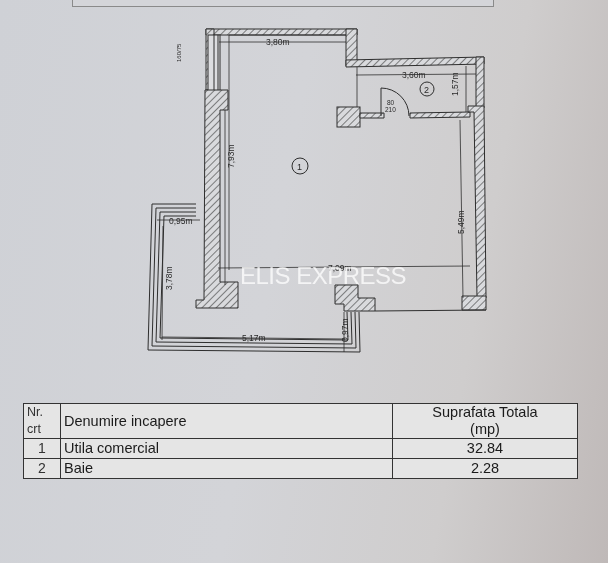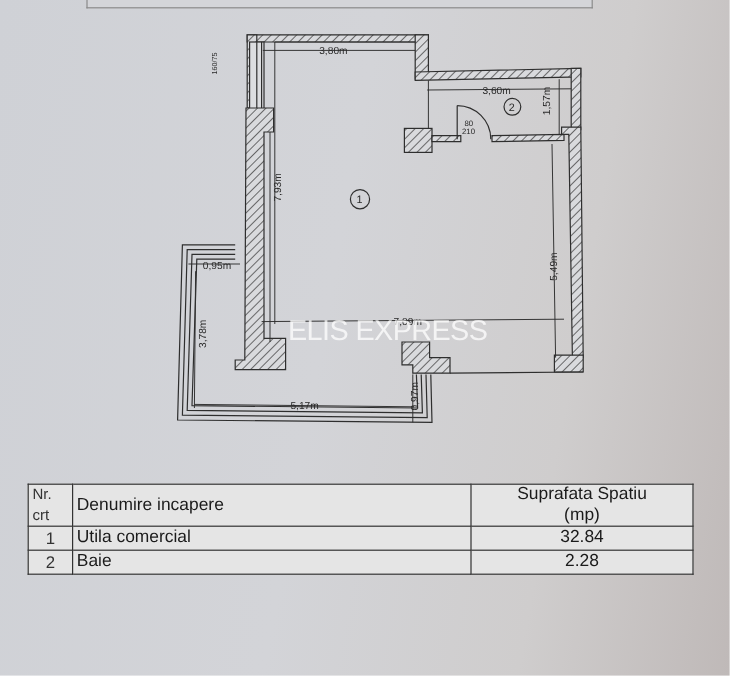--- a/index.html
+++ b/index.html
@@ -130,21 +130,21 @@
 
 <table class="rooms">
   <tbody>
       <tr>
     <td class="c-nr">
       <span>Nr.</span><br>
       <span>crt</span>
     </td>
     <td class="c-name">Denumire incapere</td>
     <td class="c-area">
-      <span>Suprafata Spatiu</span><br>
+      <span>Suprafata Totala</span><br>
       <span>(mp)</span>
     </td>
   </tr>
   <tr>
     <td class="c-nr" style="text-align:center;font-size:14px">1</td>
     <td class="c-name">Utila comercial</td>
     <td class="c-area">32.84</td>
   </tr>
   <tr>
     <td class="c-nr" style="text-align:center;font-size:14px">2</td>

